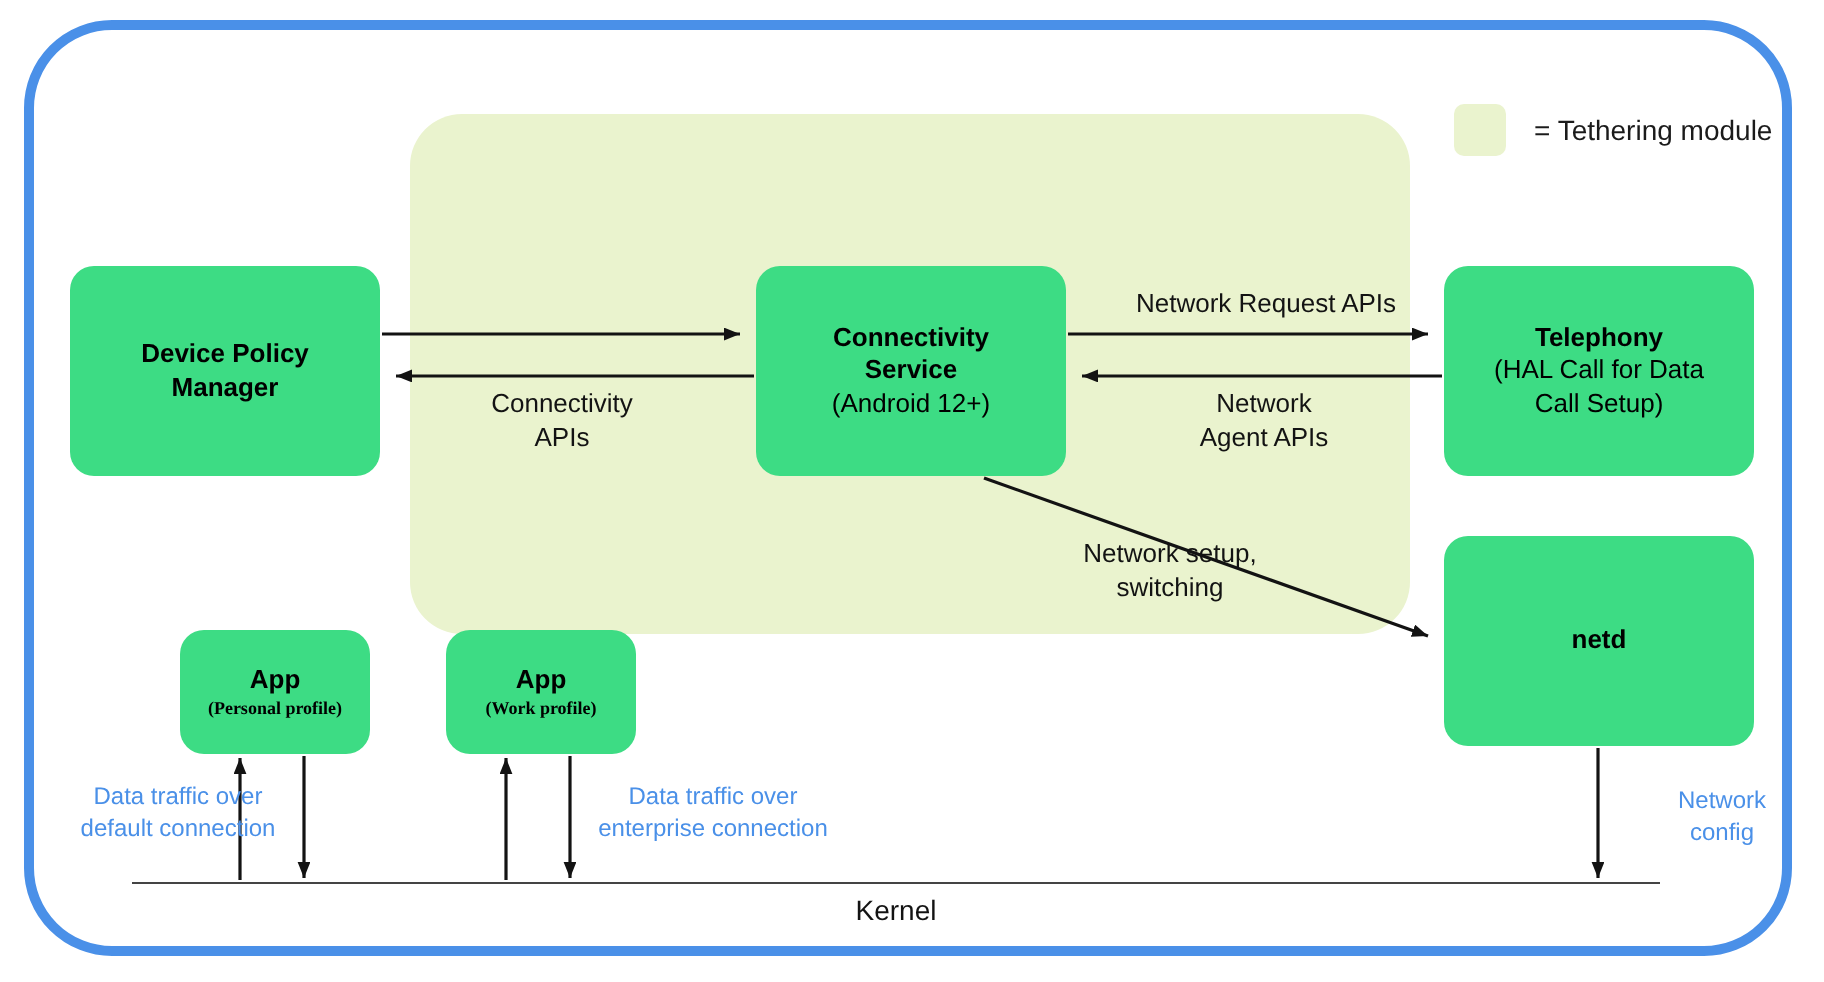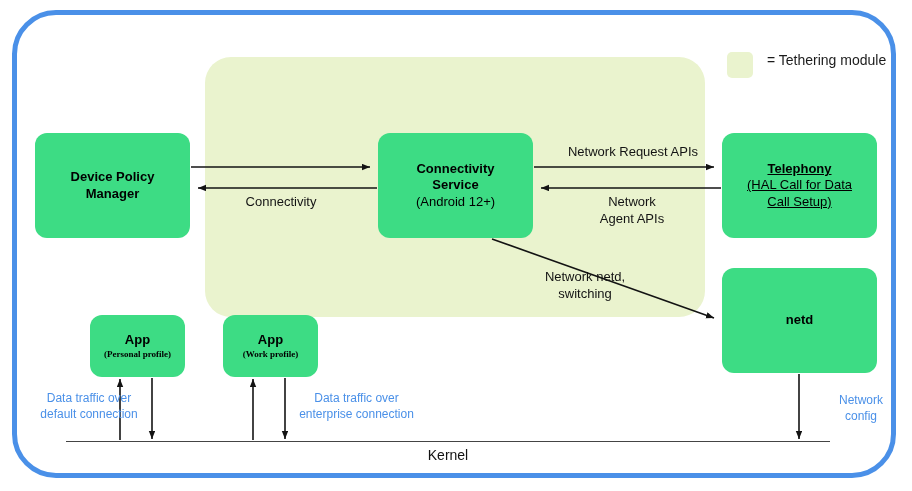--- a/index.html
+++ b/index.html
@@ -63,31 +63,32 @@
   }
   .box.app .title { font-size: 13px; }
   .box.app .sub {
     font-size: 9px;
     font-weight: bold;
     font-family: Liberation Serif, serif;
   }
 
   #box-dpm        { left: 35px;  top: 133px; width: 155px; height: 105px; }
   #box-conn       { left: 378px; top: 133px; width: 155px; height: 105px; }
-  #box-telephony  { left: 722px; top: 133px; width: 155px; height: 105px; text-decoration: underline; }
+  #box-telephony  { left: 722px; top: 133px; width: 155px; height: 105px; }
   #box-netd       { left: 722px; top: 268px; width: 155px; height: 105px; align-items: center; }
   #box-app-personal { left: 90px;  top: 315px; width: 95px; height: 62px; }
   #box-app-work     { left: 223px; top: 315px; width: 95px; height: 62px; }
 
   
   .legend {
     position: absolute;
     left: 727px;
     top: 52px;
     display: flex;
+    align-items: center;
     gap: 14px;
   }
   .legend-swatch {
     width: 26px;
     height: 26px;
     background: #eaf3ce;
     border-radius: 5px;
   }
   .legend-label {
     font-size: 14px;
@@ -219,31 +220,32 @@
     <div class="sub">(Personal profile)</div>
   </div>
 
   <div class="box app" id="box-app-work">
     <div class="title">App</div>
     <div class="sub">(Work profile)</div>
   </div>
 
   <div class="edge-label" id="lbl-connectivity-apis">
     <div>Connectivity</div>
+    <div>APIs</div>
   </div>
 
   <div class="edge-label" id="lbl-net-request-apis">Network Request APIs</div>
 
   <div class="edge-label" id="lbl-net-agent-apis">
     <div>Network</div>
     <div>Agent APIs</div>
   </div>
 
   <div class="edge-label" id="lbl-net-setup">
-    <div>Network netd,</div>
+    <div>Network setup,</div>
     <div>switching</div>
   </div>
 
   <div class="blue-label" id="lbl-default-conn">
     <div>Data traffic over</div>
     <div>default connection</div>
   </div>
 
   <div class="blue-label" id="lbl-enterprise-conn">
     <div>Data traffic over</div>

